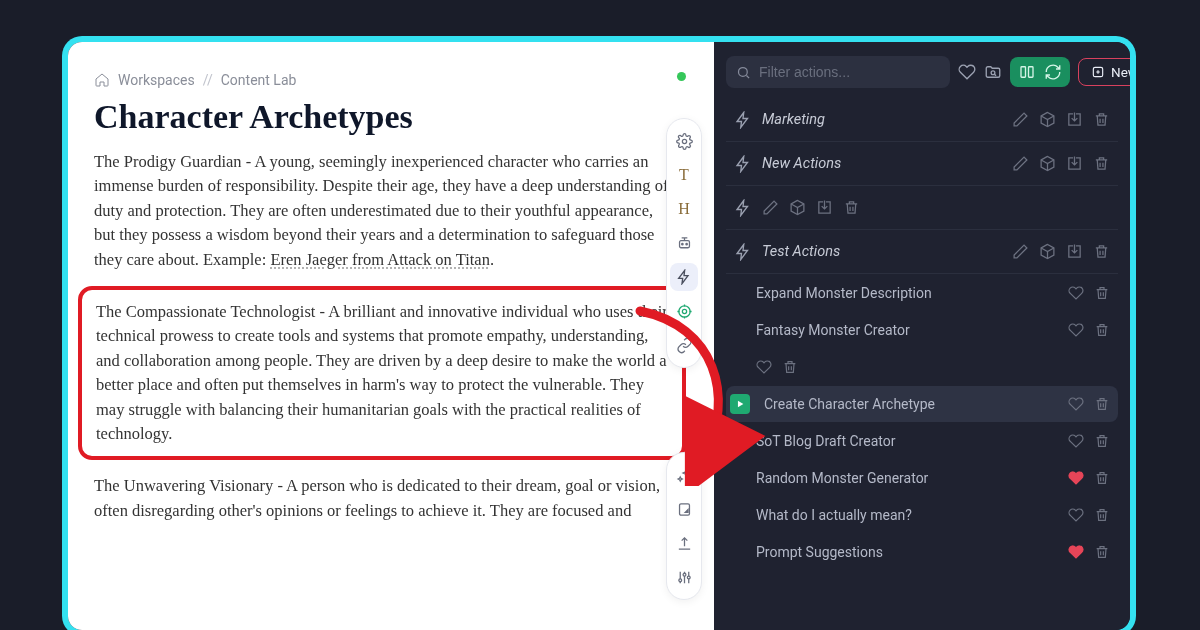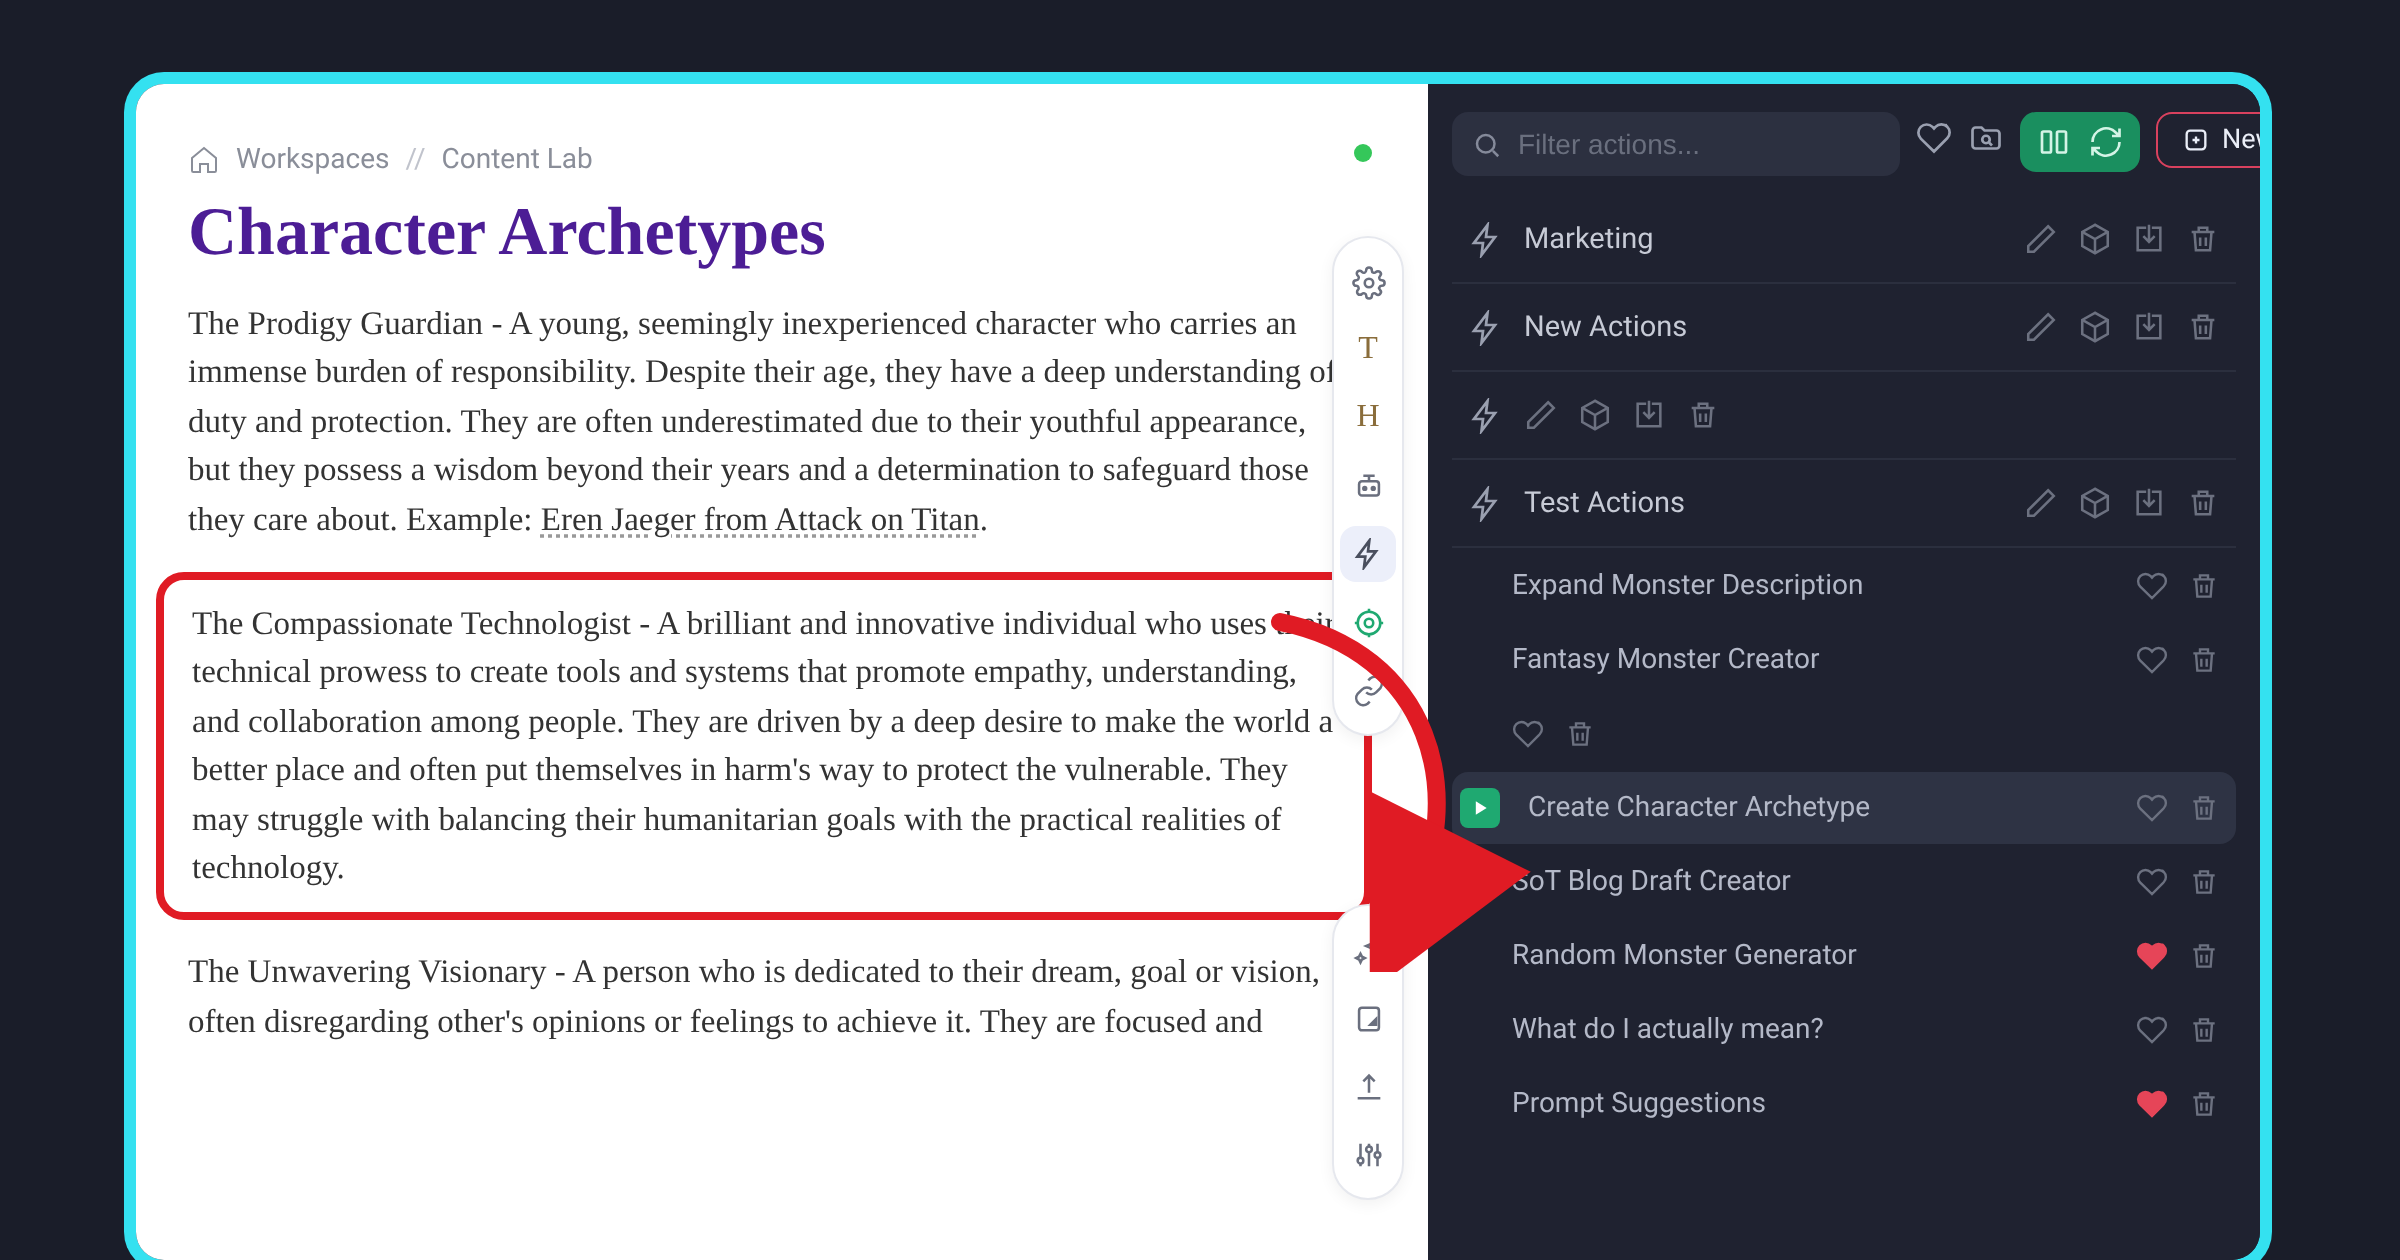--- a/index.html
+++ b/index.html
@@ -36,21 +36,21 @@
     color: #8a8e99;
     font-size: 14px;
     margin-bottom: 10px;
   }
   .home-icon { width: 16px; height: 16px; stroke: #8a8e99; fill: none; stroke-width: 1.5; }
   .breadcrumb-sep { color: #c0c3cc; }
   .doc-title {
     font-family: Georgia, "Times New Roman", serif;
     font-size: 34px;
     font-weight: 700;
-    color: #4c1d95;
+    color: #0f172a;
     margin-bottom: 14px;
   }
   .doc-body p {
     font-family: Georgia, "Times New Roman", serif;
     font-size: 16.5px;
     line-height: 1.48;
     color: #333;
     margin-bottom: 14px;
   }
   .doc-body strong { font-weight: 400; }
@@ -118,21 +118,21 @@
   
   .side-pane {
     flex: 1;
     background: #1f2230;
     padding: 14px 12px 0 12px;
     color: #c7cbd6;
     overflow: hidden;
   }
   .side-top {
     display: flex;
-    align-items: flex-start;
+    align-items: center;
     gap: 8px;
     margin-bottom: 10px;
   }
   .search-wrap {
     flex: 1;
     display: flex;
     align-items: center;
     background: #2c3040;
     border-radius: 8px;
     padding: 0 10px;
@@ -181,20 +181,21 @@
   }
   .new-btn svg { width: 14px; height: 14px; stroke: currentColor; fill: none; stroke-width: 2; }
 
   .cat-row {
     display: flex;
     align-items: center;
     height: 44px;
     padding: 0 8px;
     border-bottom: 1px solid #2b2f3e;
     gap: 10px;
+    font-style: italic;
   }
   .cat-row:last-child { border-bottom: none; }
   .cat-icon { width: 18px; height: 18px; stroke: #9aa0b0; fill: none; stroke-width: 1.8; flex-shrink: 0; }
   .cat-label { flex: 1; font-size: 14.5px; color: #c7cbd6; }
   .row-actions { display: flex; gap: 10px; align-items: center; }
   .row-actions .mini { width: 17px; height: 17px; stroke: #6c7180; fill: none; stroke-width: 1.8; cursor: pointer; }
 
   .sub-item {
     display: flex;
     align-items: center;

